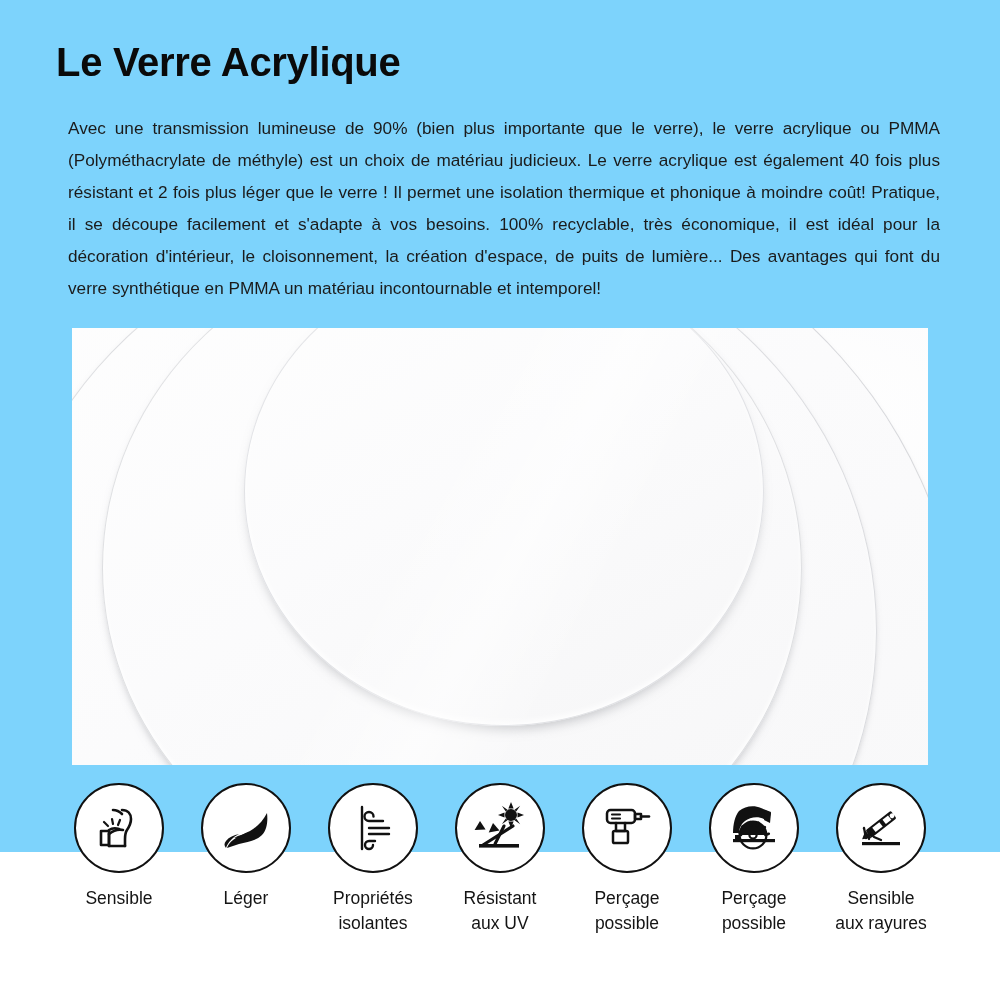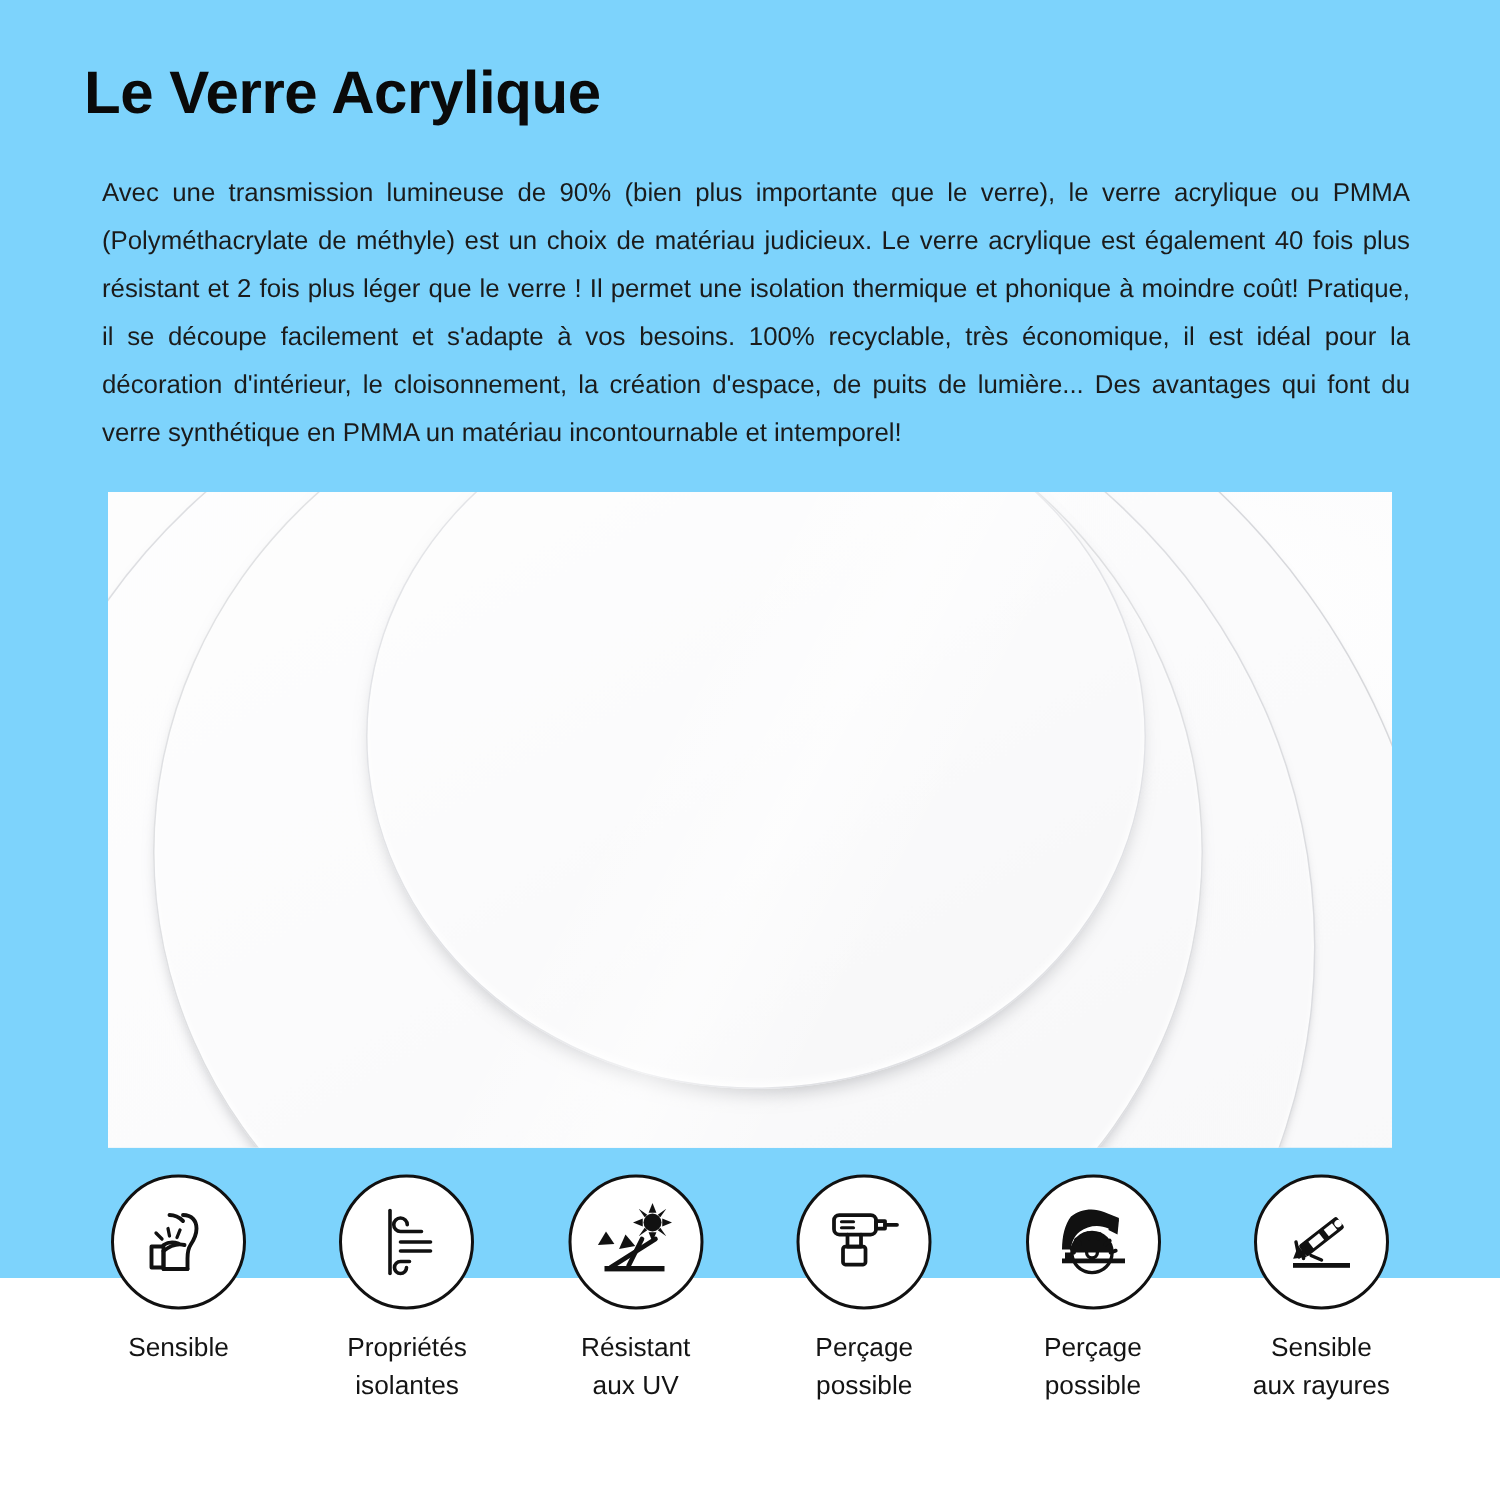--- a/index.html
+++ b/index.html
@@ -180,20 +180,32 @@
               <path d="M22 24 l-1 -5"></path>
               <path d="M27 25 l2 -5"></path>
               <path d="M17 26 l-4 -4"></path>
             </g>
           </svg>
         </span>
       </div>
       <div class="feature-label">Sensible</div>
     </div>
 
+    <div class="feature">
+      <div class="feature-ring">
+        <span>
+          <svg width="58" height="58" viewBox="0 0 58 58">
+            <path fill="#111" d="M50 14 c-4 8 -10 14 -17 18 c-6 3 -12 5 -17 9 c-3 2 -5 5 -6 8 c4 -1 8 -3 12 -4 c8 -2 17 -3 23 -9 c5 -5 6 -14 5 -22 z"></path>
+            <path fill="#111" d="M9 49 c2 -6 7 -11 13 -14 c-5 1 -10 3 -13 7 c-2 2 -2 5 0 7 z"></path>
+            <path fill="#111" d="M33 33 c-5 2 -11 3 -16 6 c4 0 9 -1 13 -3 c2 -1 2 -2 3 -3 z"></path>
+          </svg>
+        </span>
+      </div>
+      <div class="feature-label">Léger</div>
+    </div>
 
     <div class="feature">
       <div class="feature-ring">
         <span>
           <svg width="56" height="56" viewBox="0 0 56 56">
             <g fill="none" stroke="#111" stroke-width="2.4" stroke-linecap="round">
               <path d="M17 7 L17 49"></path>
               <path d="M38 21 l-14 0 a4.5 4.5 0 1 1 4.5 -4.5"></path>
               <path d="M44 28 l-20 0"></path>
               <path d="M44 34 l-20 0"></path>

